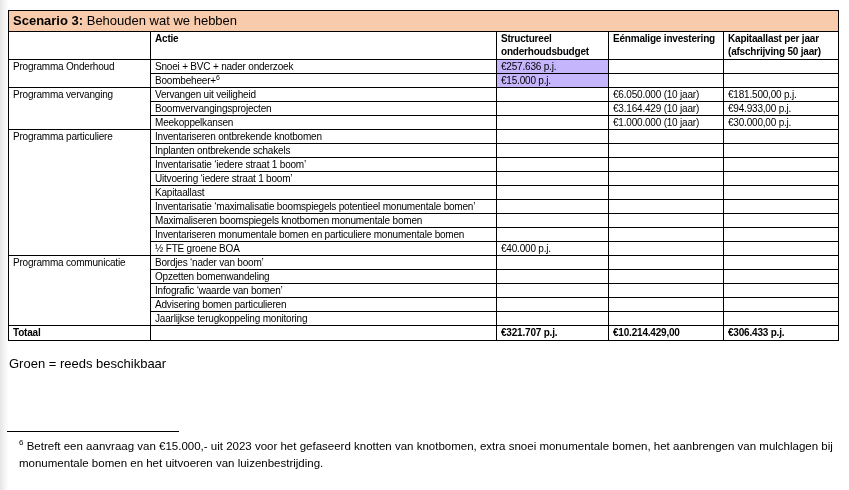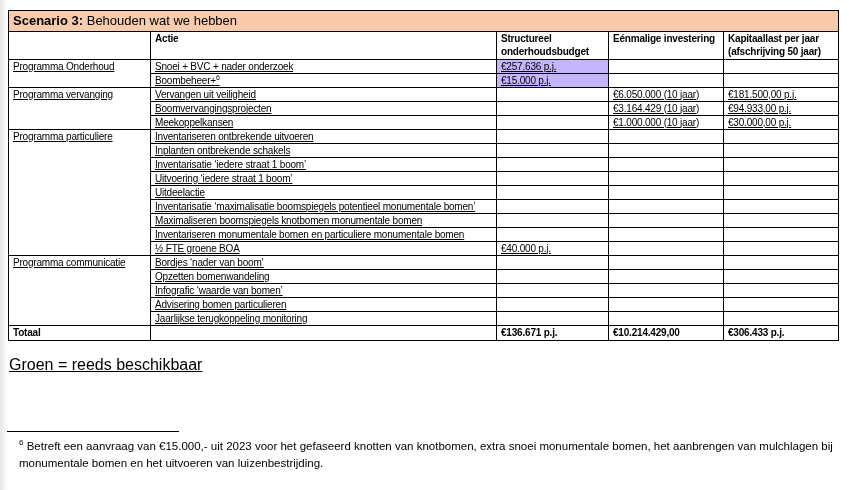--- a/index.html
+++ b/index.html
@@ -46,32 +46,31 @@
     margin-top: 24px;
   }
   .r-head td {
     height: 28px;
     font-weight: bold;
     white-space: normal;
     line-height: 12.5px;
     padding: 1px 3px 0 4px;
     margin-top: 22px;
   }
-  .r-data { height: 13.6px; text-decoration: underline; }
+  .r-data { height: 13.6px; }
   .r-data td { padding-top: 0.5px; }
   .r-total td { height: 15px; font-weight: bold; padding-top: 1px; }
   .c-prog { vertical-align: top; }
   .green { background: #c4b5fd; }
   .bold { font-weight: bold; }
   sup.ref { font-size: 7px; vertical-align: super; line-height: 0; }
 
   .legend {
     position: absolute; left: 9px; top: 356px;
-    font-size: 16px;
-    text-decoration: underline;
+    font-size: 13px;
   }
   .footnote-sep {
     position: absolute; left: 7px; top: 431px;
     width: 172px; height: 0;
     border-top: 1.5px solid #000;
   }
   .footnote {
     position: absolute; left: 19px; top: 438px;
     width: 836px;
     font-size: 11.5px;
@@ -131,21 +130,21 @@
     </tr>
     <tr class="r-data">
       <td class="c-actie">Meekoppelkansen</td>
       <td class="c-money"></td>
       <td class="c-money">€1.000.000 (10 jaar)</td>
       <td class="c-money">€30.000,00 p.j.</td>
     </tr>
 
     <tr class="r-data">
       <td class="c-prog" rowspan="9">Programma particuliere</td>
-      <td class="c-actie">Inventariseren ontbrekende uitvoeren</td>
+      <td class="c-actie">Inventariseren ontbrekende knotbomen</td>
       <td class="c-money"></td>
       <td class="c-money"></td>
       <td class="c-money"></td>
     </tr>
     <tr class="r-data">
       <td class="c-actie">Inplanten ontbrekende schakels</td>
       <td class="c-money"></td>
       <td class="c-money"></td>
       <td class="c-money"></td>
     </tr>
@@ -155,21 +154,21 @@
       <td class="c-money"></td>
       <td class="c-money"></td>
     </tr>
     <tr class="r-data">
       <td class="c-actie">Uitvoering ‘iedere straat 1 boom’</td>
       <td class="c-money"></td>
       <td class="c-money"></td>
       <td class="c-money"></td>
     </tr>
     <tr class="r-data">
-      <td class="c-actie">Uitdeelactie</td>
+      <td class="c-actie">Kapitaallast</td>
       <td class="c-money"></td>
       <td class="c-money"></td>
       <td class="c-money"></td>
     </tr>
     <tr class="r-data">
       <td class="c-actie">Inventarisatie ‘maximalisatie boomspiegels potentieel monumentale bomen’</td>
       <td class="c-money"></td>
       <td class="c-money"></td>
       <td class="c-money"></td>
     </tr>
@@ -220,21 +219,21 @@
     <tr class="r-data">
       <td class="c-actie">Jaarlijkse terugkoppeling monitoring</td>
       <td class="c-money"></td>
       <td class="c-money"></td>
       <td class="c-money"></td>
     </tr>
 
     <tr class="r-total">
       <td>Totaal</td>
       <td></td>
-      <td>€136.671 p.j.</td>
+      <td>€321.707 p.j.</td>
       <td>€10.214.429,00</td>
       <td>€306.433 p.j.</td>
     </tr>
   </tbody>
 </table>
 
 <div class="legend">Groen = reeds beschikbaar</div>
 
 <div class="footnote-sep"></div>
 <div class="footnote">

